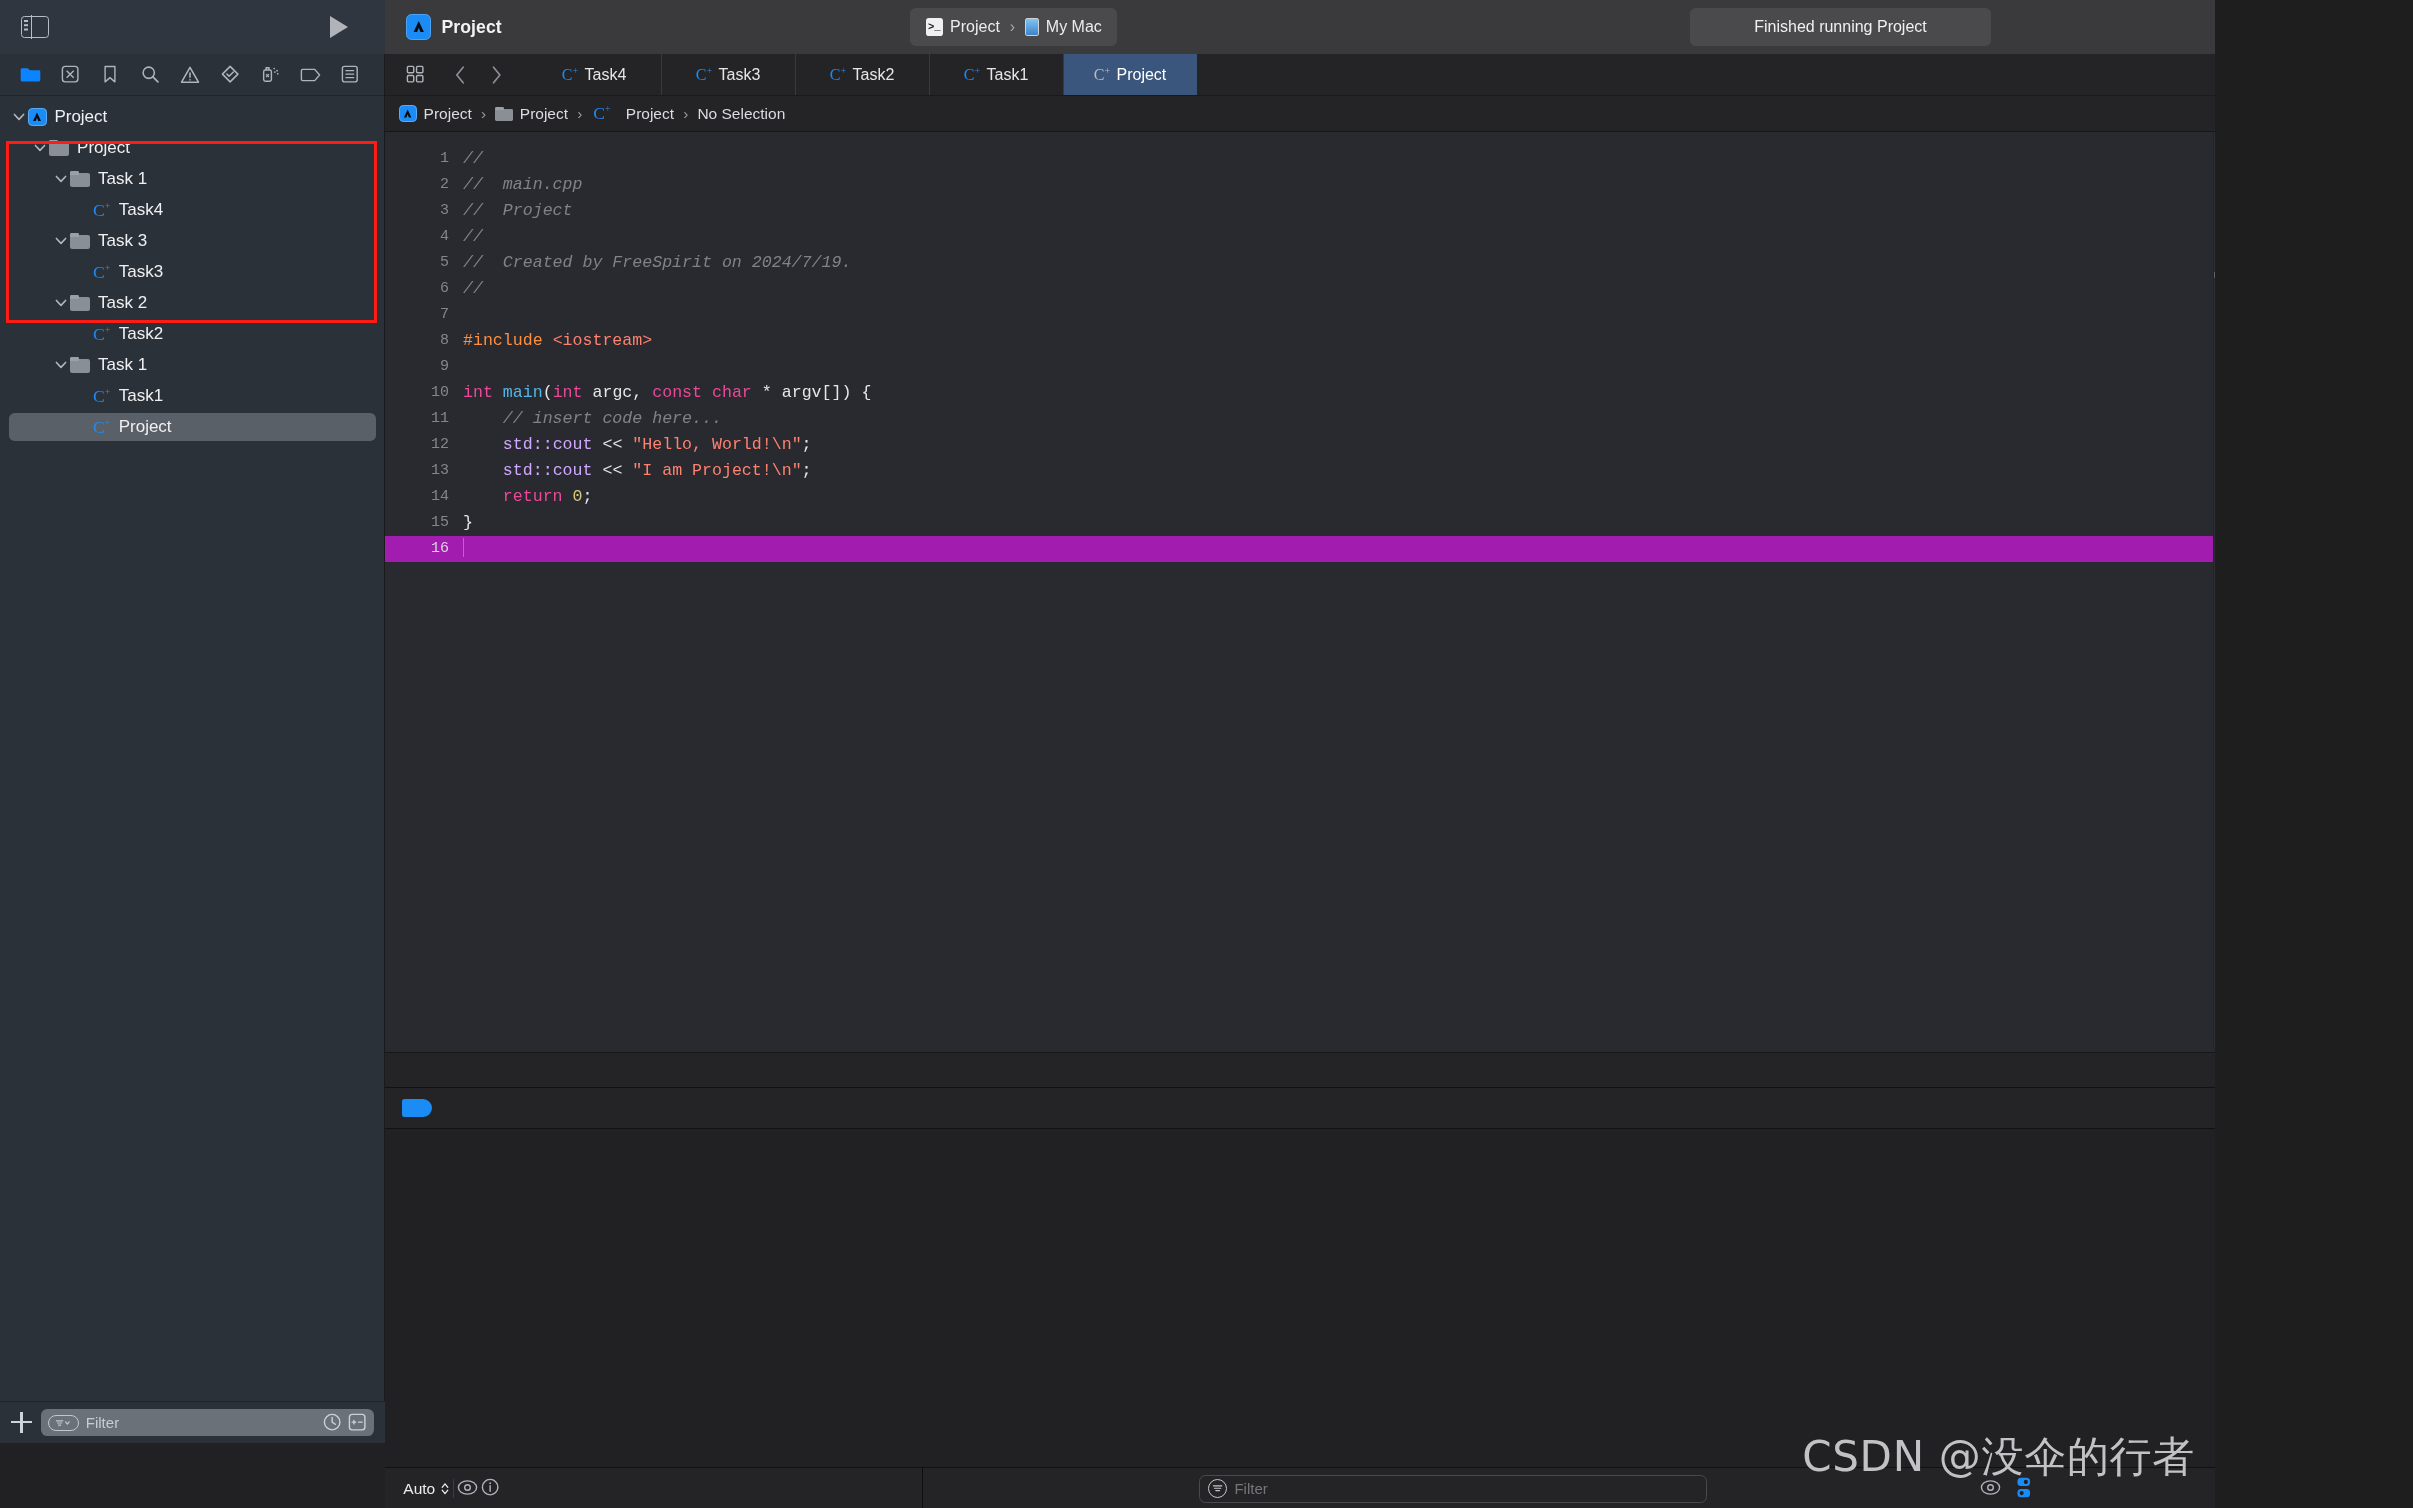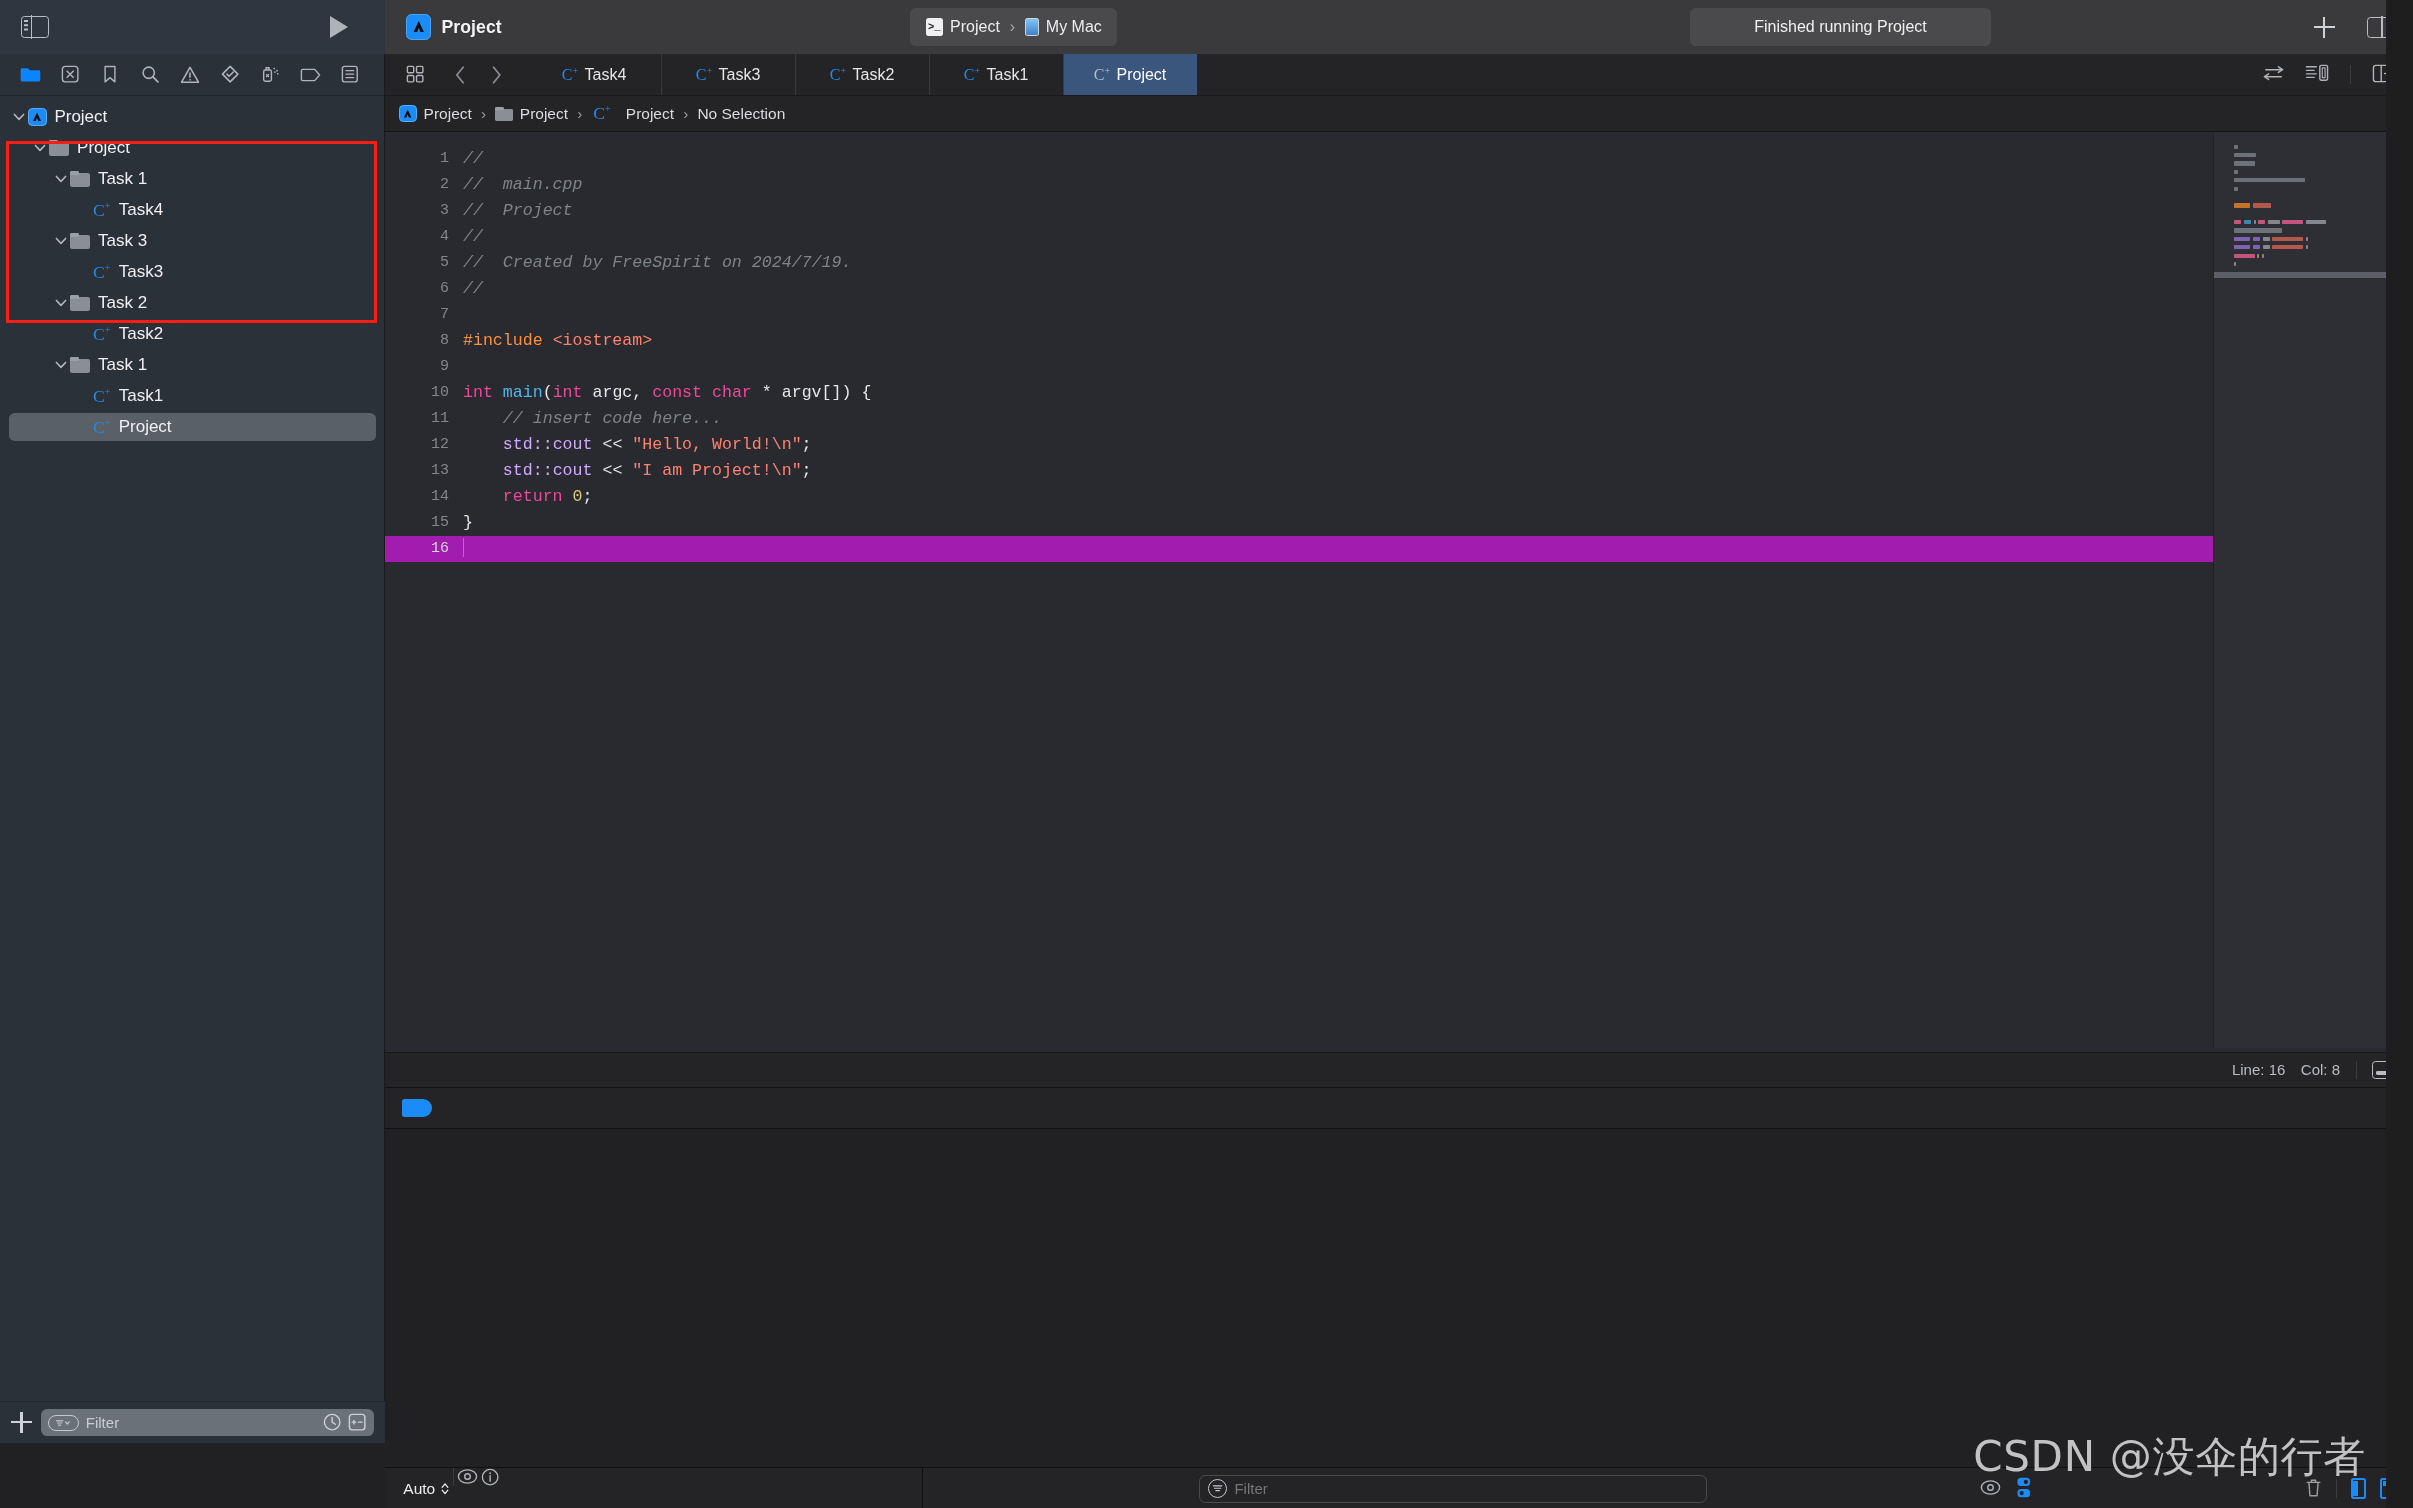--- a/index.html
+++ b/index.html
@@ -3,21 +3,21 @@
 <meta charset="utf-8">
 <style>
   html, body {
     margin: 0; padding: 0;
     background: #1e1e1e;
     font-family: "Liberation Sans", sans-serif;
     -webkit-font-smoothing: antialiased;
   }
   #app {
     position: relative;
-    width: 2386px; height: 1509px;
+    width: 2215px; height: 1509px;
     overflow: hidden;
     background: #212124;
     color: #e8e8ea;
   }
 
   
   .titlebar {
     position: absolute; left: 0; top: 0;
     width: 2413px; height: 54px;
     background: #3a3a3c;
@@ -384,21 +384,21 @@
 
   .bottombar {
     position: absolute; left: 385px; bottom: 0;
     width: 2029px; height: 42px;
     background: #242427;
     border-top: 0.7px solid #111;
     display: flex; align-items: center;
     box-sizing: border-box;
   }
   .bb-vars {
-    width: 538px; height: 42px; display: flex; 
+    width: 538px; height: 42px; display: flex; align-items: center;
     gap: 3px; padding-left: 18.3px; box-sizing: border-box;
     border-right: 0.7px solid #0e0e0f;
   }
   .auto-btn {
     font-size: 15.5px; color: #ededf0; display: flex; align-items: center; gap: 5px;
   }
   .bb-console {
     flex: 1; height: 42px; display: flex; align-items: center;
     padding: 0 18.3px; box-sizing: border-box; gap: 15.5px;
   }

